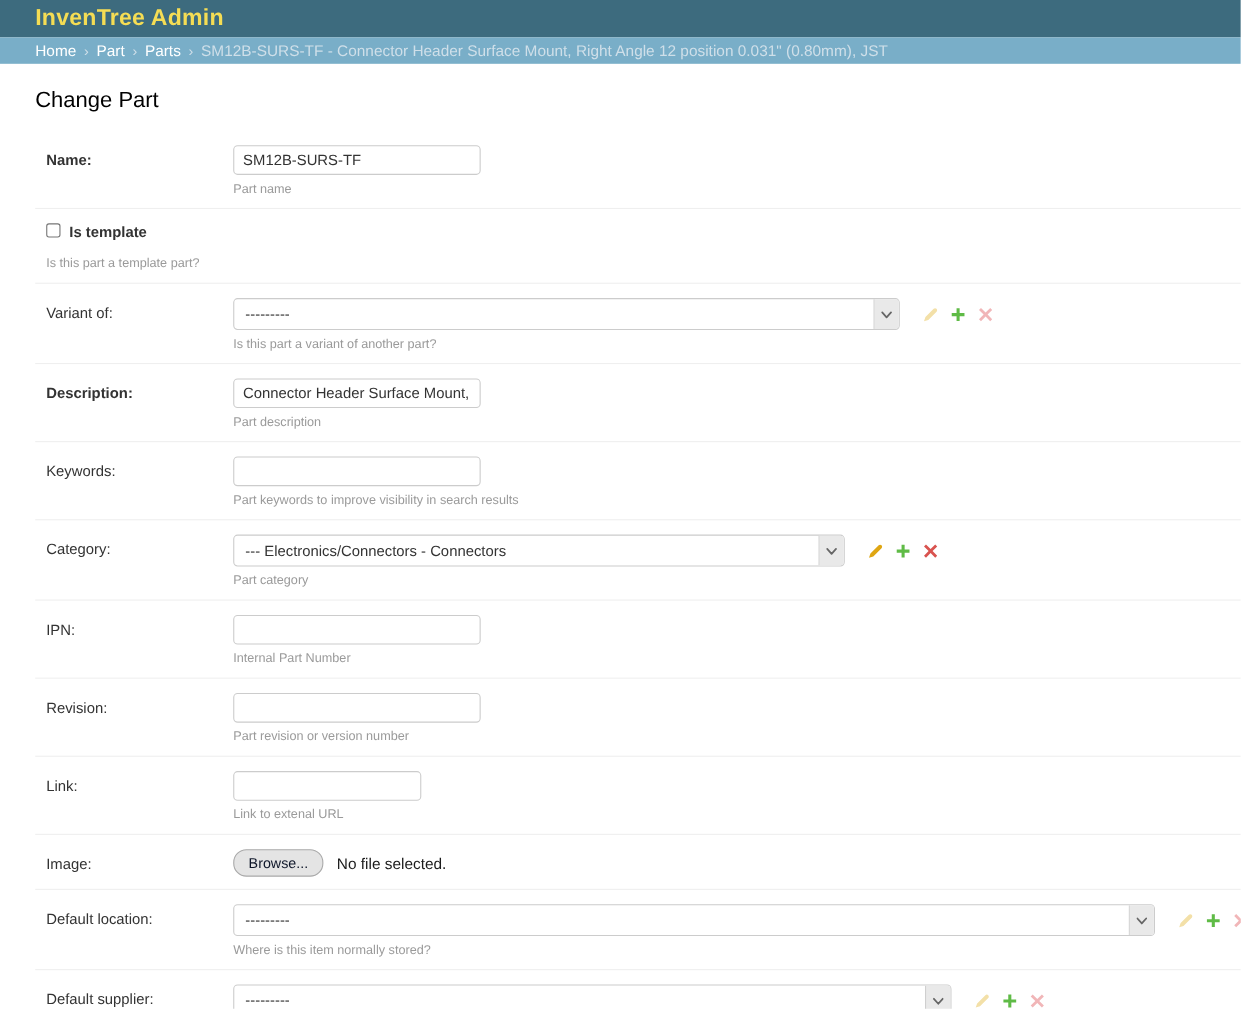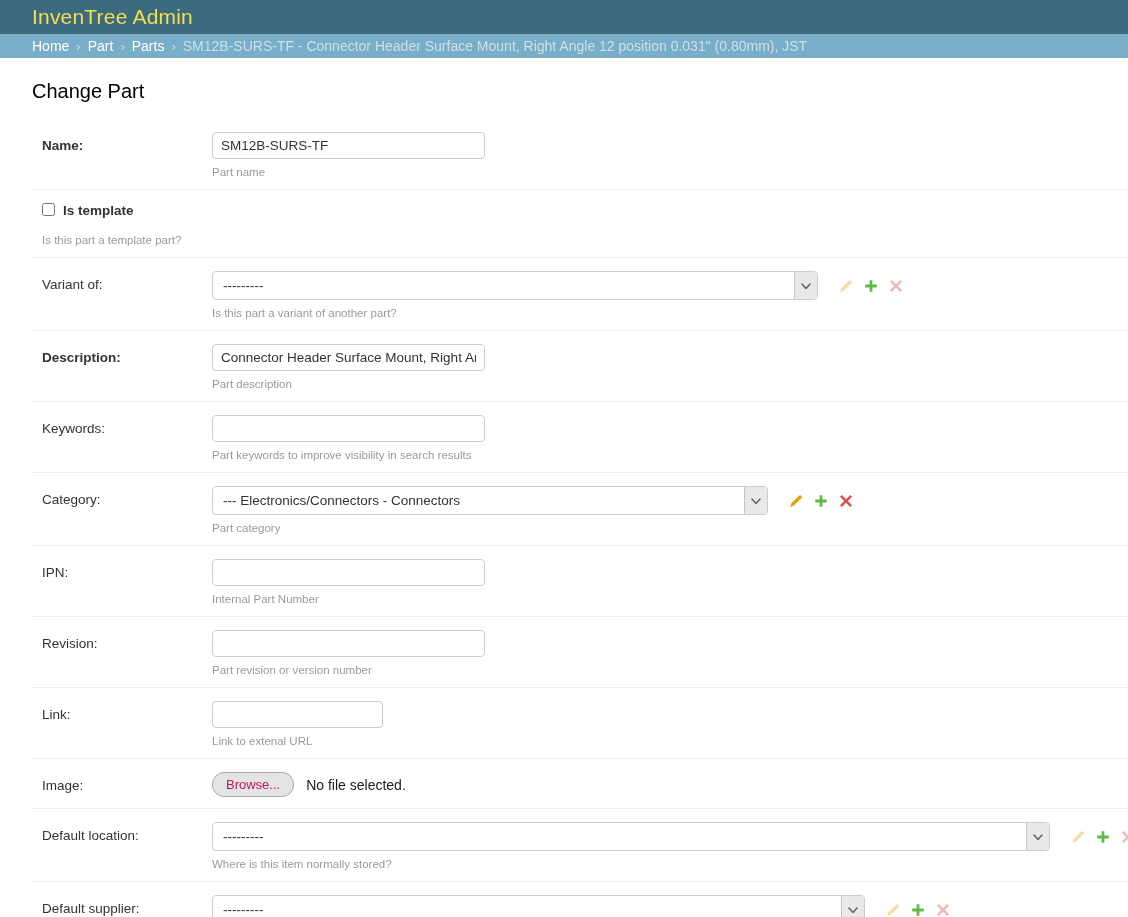--- a/index.html
+++ b/index.html
@@ -1,39 +1,39 @@
 <!DOCTYPE html>
 <html><head>
 <meta charset="utf-8">
 <style>
   * { margin:0; padding:0; box-sizing:border-box; }
   html,body { width:1128px; height:917px; background:#fff; font-family:"Liberation Sans", sans-serif; overflow:hidden; }
 
   
   .app-header { height:34px; background:#3d6b7e; display:flex; align-items:center; padding-left:32px; }
-  .app-header h2 { color:#f5dd54; font-size:21px; font-weight:400; letter-spacing:.2px; }
+  .app-header h2 { color:#f5dd54; font-size:21px; font-weight:700; letter-spacing:.2px; }
 
   
   .breadcrumbs { height:24px; background:#79aec8; display:flex; align-items:center; padding-left:32px; font-size:14px; color:#d3e2ec; white-space:nowrap; overflow:hidden; }
   .breadcrumbs a { color:#ffffff; text-decoration:none; font-weight:500; }
   .breadcrumbs .sep { margin:0 7px; color:#cfdfe9; font-size:13px; }
   .breadcrumbs .current { color:#cfdfe9; }
 
   
   .content { margin-left:32px; }
   h1.page-title { color:#000000; font-size:20px; font-weight:400; margin:22px 0 16px 0; }
 
   .form-row { display:flex; align-items:flex-start; padding:13px 0 11px 10px; border-bottom:1px solid #efefef; }
   .label-col { width:170px; flex:0 0 170px; padding-top:6px; font-size:13.5px; color:#333; }
   .label-col.required { font-weight:bold; }
   .field-col { display:flex; flex-direction:column; }
   .help { font-size:11.5px; color:#9a9a9a; margin-top:7px; }
 
   input[type="text"] { height:27px; border:1px solid #ccc; border-radius:4px; padding:0 8px; font-size:13.5px; color:#333; font-family:"Liberation Sans", sans-serif; outline:none; }
-  .w-text { width:273px; }
+  .w-text { width:225px; }
   .w-link { width:171px; }
 
   
   .select { display:flex; align-items:stretch; justify-content:space-between; border:1px solid #ccc; border-radius:4px; background:#fff; height:29px; cursor:default; }
   .select .sel-value { display:flex; align-items:center; padding-left:10px; font-size:13.5px; color:#333; white-space:nowrap; overflow:hidden; }
   .select .sel-btn { width:23px; flex:0 0 23px; background:#e9e9e9; border-left:1px solid #c5c5c5; border-radius:0 3px 3px 0; display:flex; align-items:center; justify-content:center; }
   .w-variant { width:606px; }
   .w-category { width:556px; }
   .w-location { width:838px; }
   .w-supplier { width:653px; }
@@ -48,21 +48,21 @@
   .ic.muted.ic-x { color:#f1b6b8; }
 
   
   .checkbox-line { display:flex; align-items:flex-start; }
   .checkbox-line input { width:13px; height:13px; margin-right:8px; }
   .checkbox-line label { font-size:13.5px; font-weight:bold; color:#333; }
   .checkbox-help { font-size:11.5px; color:#9a9a9a; margin-top:16px; }
 
   
   .file-line { display:flex; align-items:center; }
-  .browse-btn { background:#e4e4e4; border:1px solid #a9a9a9; border-radius:12px; padding:4px 13px; font-size:13px; color:#be185d; font-family:"Liberation Sans", sans-serif; }
+  .browse-btn { background:#e4e4e4; border:1px solid #a9a9a9; border-radius:12px; padding:4px 13px; font-size:13px; color:#0f172a; font-family:"Liberation Sans", sans-serif; }
   .file-status { margin-left:12px; font-size:14px; color:#1b1b1b; }
 </style>
 </head>
 <body>
 
 <svg width="0" height="0" style="position:absolute">
   <defs>
     <path id="p-pencil" d="M1 13 L2.3 9.2 L9.8 1.7 C10.5 1 11.7 1 12.4 1.7 C13.1 2.4 13.1 3.6 12.4 4.3 L4.9 11.8 Z"></path>
     <path id="p-plus" d="M5.6 1.2 h2.8 v4.4 h4.4 v2.8 H8.4 v4.4 H5.6 V8.4 H1.2 V5.6 h4.4 Z"></path>
     <path id="p-x" d="M2.8 1 L7 5.2 L11.2 1 L13 2.8 L8.8 7 L13 11.2 L11.2 13 L7 8.8 L2.8 13 L1 11.2 L5.2 7 L1 2.8 Z"></path>

